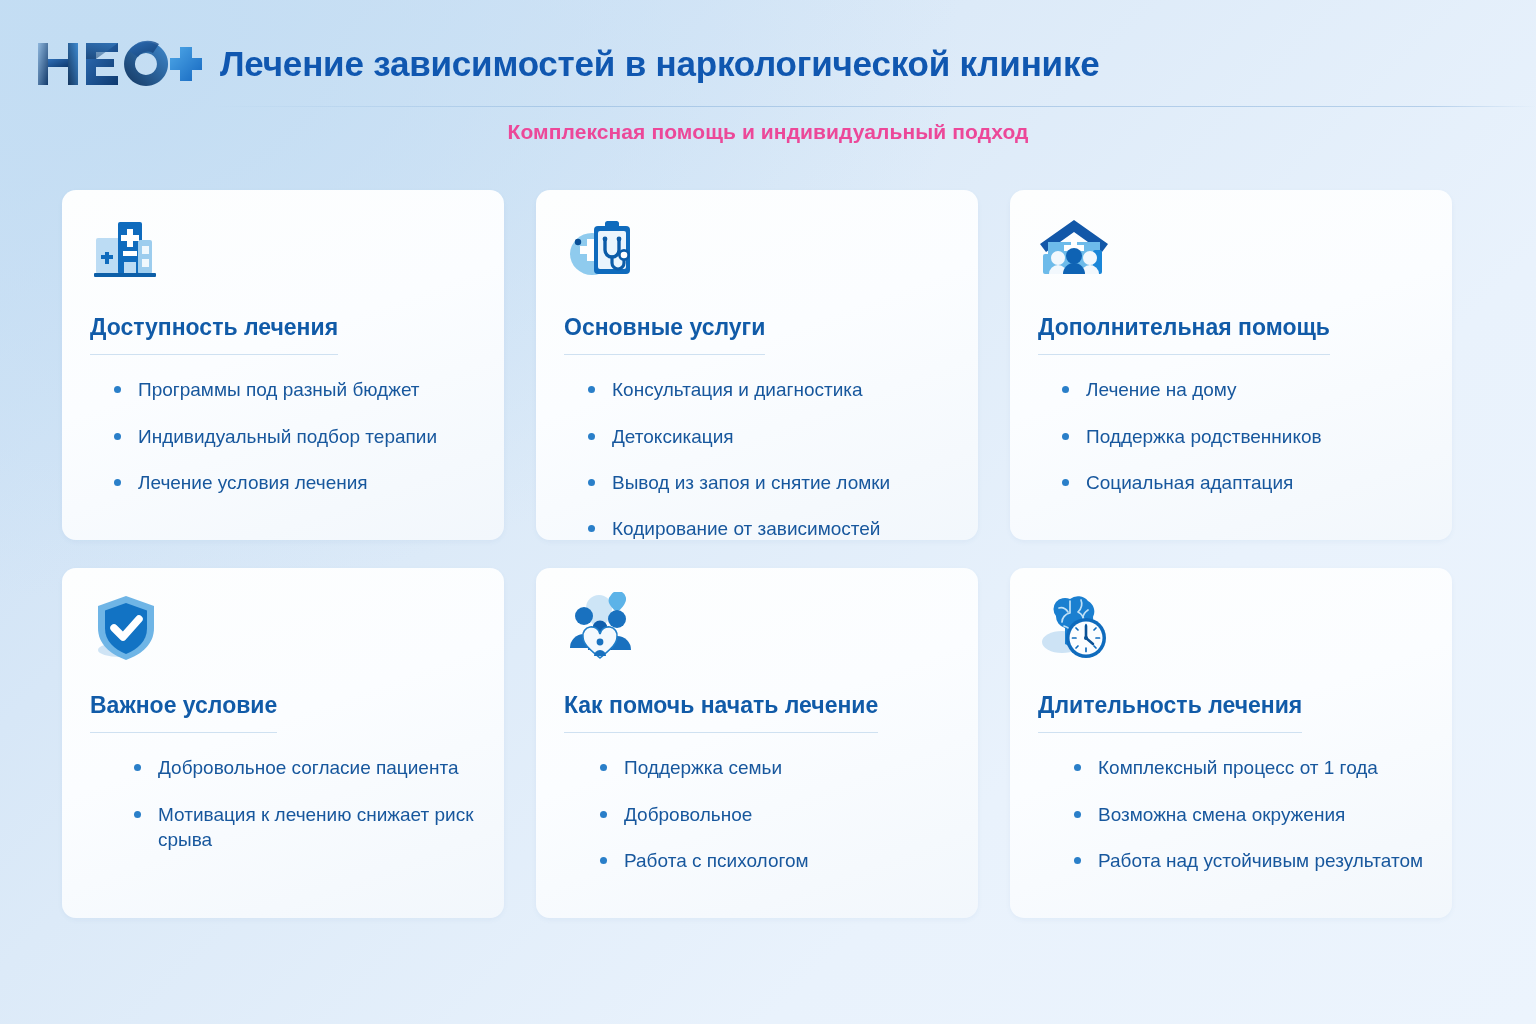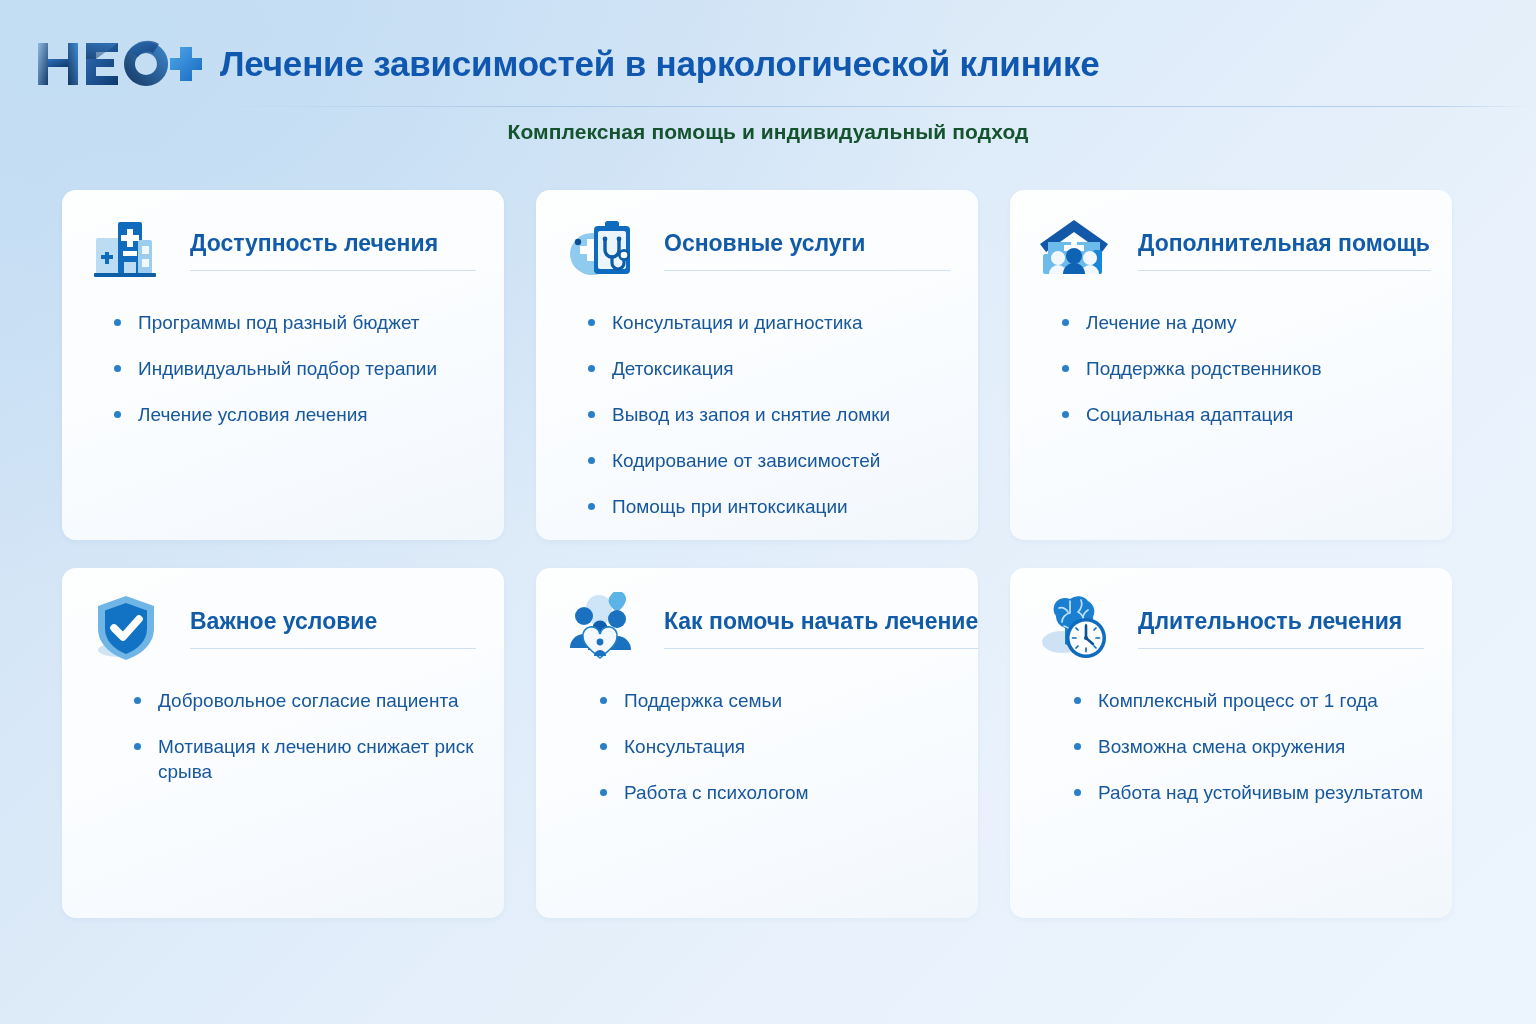--- a/index.html
+++ b/index.html
@@ -55,21 +55,21 @@
     top: 106px;
     height: 1px;
     background: linear-gradient(to right, rgba(140,180,220,0), rgba(140,180,220,0.55) 25%, rgba(140,180,220,0.55) 92%, rgba(140,180,220,0));
   }
 
   .subtitle {
     text-align: center;
     margin-top: 22px;
     font-size: 21px;
     font-weight: 600;
-    color: #14532d;
+    color: #ec4899;
     letter-spacing: 0.1px;
   }
 
   
   .grid {
     position: absolute;
     left: 62px;
     top: 190px;
     width: 1412px;
     display: grid;
@@ -84,22 +84,23 @@
     border-radius: 14px;
     box-shadow: 0 2px 5px rgba(70,120,170,0.06);
     padding: 26px 28px 20px 28px;
     position: relative;
     overflow: hidden;
   }
 
   .card-head {
     display: flex;
     align-items: flex-start;
-    gap: 28px;
+    gap: 14px;
     min-height: 72px;
+    flex-direction: column;
   }
 
   .card-icon {
     width: 72px;
     height: 72px;
     flex: 0 0 auto;
     margin-top: -2px;
   }
 
   .card-icon svg { display: block; width: 72px; height: 72px; }
@@ -332,21 +333,21 @@
           <path d="M30,64 a6,6 0 0,1 12,0 z" fill="#1971bf"></path>
         </svg>
       </span>
       <div class="head-text">
         <div class="card-title">Как помочь начать лечение</div>
         <div class="card-divider"></div>
       </div>
     </div>
     <ul class="bullets">
       <li>Поддержка семьи</li>
-      <li>Консультация</li>
+      <li>Добровольное</li>
       <li>Работа с психологом</li>
     </ul>
   </div>
 
   <div class="card wide">
     <div class="card-head">
       <span class="card-icon">
         <svg viewBox="0 0 72 72" xmlns="http://www.w3.org/2000/svg">
           <ellipse cx="24" cy="50" rx="20" ry="11" fill="#cde3f5"></ellipse>
           <path d="M18,10 a12,12 0 0,1 14,-3 a13,13 0 0,1 18,2 a12,12 0 0,1 5,16 a11,11 0 0,1 -7,12 l-2,14 l-8,-3 l-3,8 l-8,-4 V36 a12,12 0 0,1 -9,-12 a11,11 0 0,1 0,-14 z" fill="#1a7fd0"></path>

